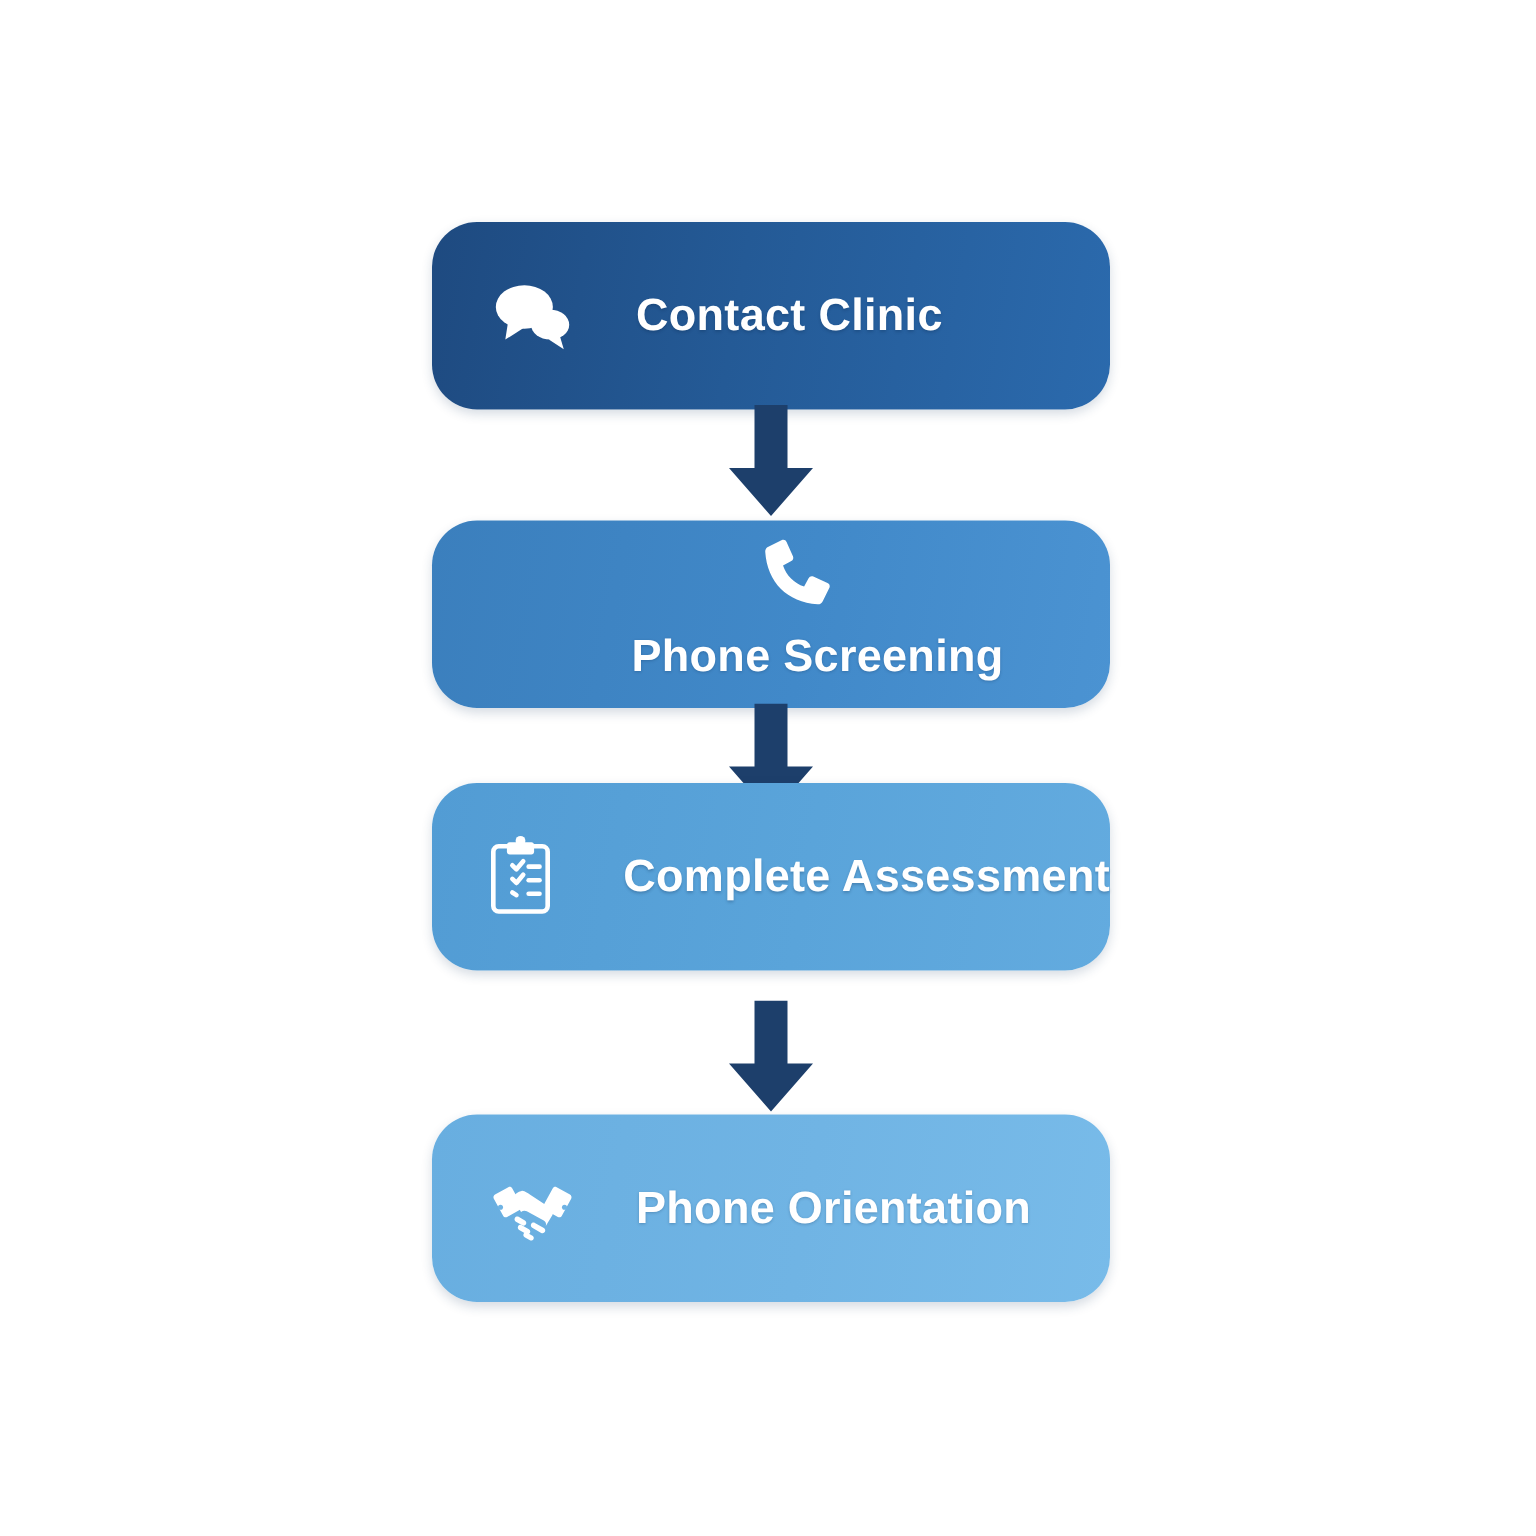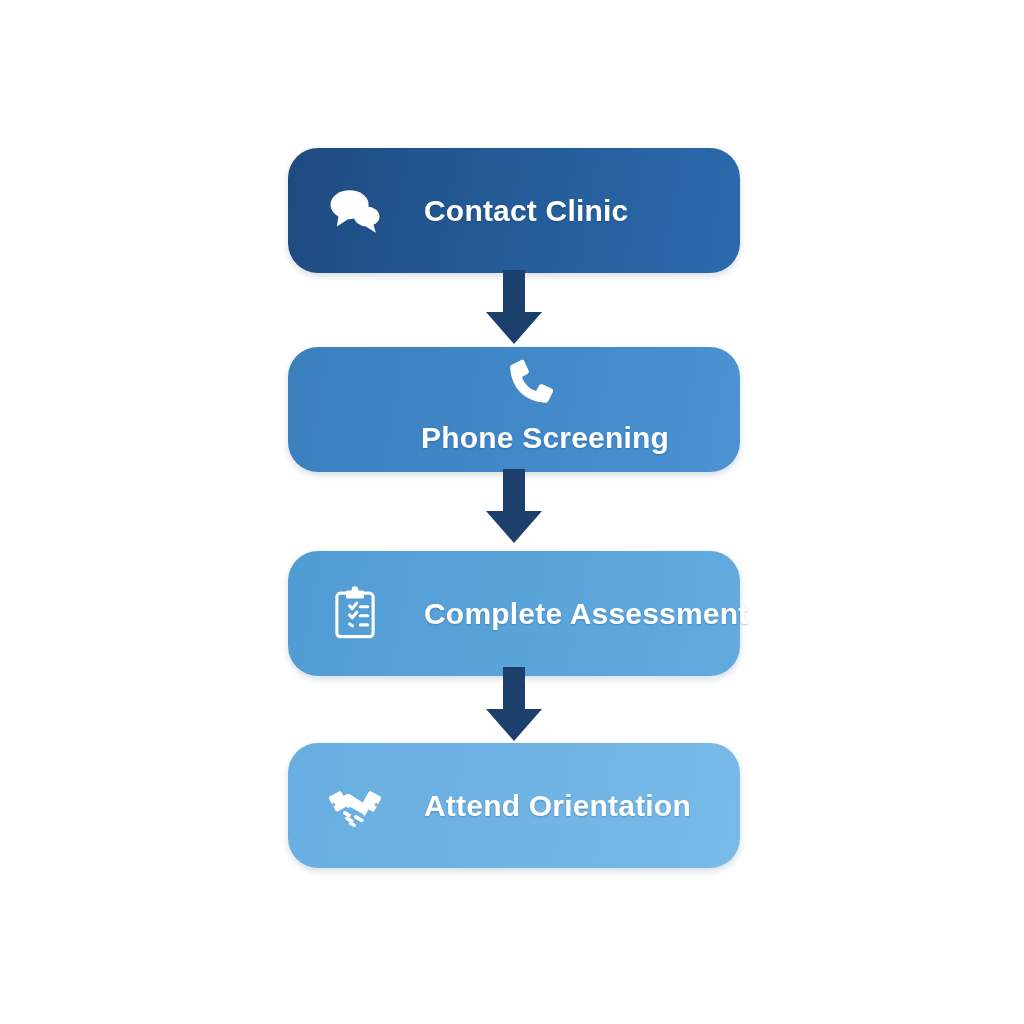--- a/index.html
+++ b/index.html
@@ -33,21 +33,21 @@
     height: 125px;
     border-radius: 30px;
     display: flex;
     align-items: center;
     box-sizing: border-box;
     padding-left: 30px;
     box-shadow: 0 3px 7px rgba(30, 60, 100, 0.18);
   }
   .step-1 { top: 148px; background: linear-gradient(100deg, #1e4a80 0%, #245a96 45%, #2b6aad 100%); }
   .step-2 { top: 347px; background: linear-gradient(100deg, #3b7fbd 0%, #4189c9 55%, #4b93d2 100%); flex-direction: column; }
-  .step-3 { top: 551px; background: linear-gradient(100deg, #529cd4 0%, #5aa4da 55%, #63abdf 100%); }
+  .step-3 { top: 522px; background: linear-gradient(100deg, #529cd4 0%, #5aa4da 55%, #63abdf 100%); justify-content: flex-end; }
   .step-4 { top: 743px; background: linear-gradient(100deg, #68aee0 0%, #70b4e4 55%, #78bbe9 100%); }
 
   .step-icon {
     width: 74px;
     height: 74px;
     flex: 0 0 74px;
     display: flex;
     align-items: center;
     justify-content: center;
   }
@@ -152,17 +152,17 @@
             <path d="M67 20 L56 14 C54.8 13.3 53.3 13.8 52.7 15 L45 29 C44.4 30.2 44.8 31.7 46 32.4 L57 38.6 C58.2 39.3 59.7 38.8 60.3 37.6 L68 23.5 C68.7 22.3 68.2 20.7 67 20 Z"></path>
             <circle cx="62.5" cy="30.5" r="2.1" fill="#6fb3e4"></circle>
             <path d="M27 17 C24 17.6 21.4 19.5 19.6 22 L26.5 34.5 C27.9 33.4 29.7 33.1 31.3 33.9 L45.3 41.6 C46.9 42.5 47.6 44.4 47 46.1 L52.5 37 C53.6 35.1 53 32.6 51.1 31.4 L36 21.5 C33.4 19.8 31.1 18.2 29.3 17.4 C28.6 17.1 27.8 16.9 27 17 Z"></path>
             <path d="M24.5 38.5 C23.4 37.9 22 38.3 21.4 39.4 C20.8 40.5 21.2 41.9 22.3 42.5 L27.5 45.5 C28.6 46.1 30 45.7 30.6 44.6 C31.2 43.5 30.8 42.1 29.7 41.5 Z"></path>
             <path d="M27.2 45.4 C26.1 44.8 24.7 45.2 24.1 46.3 C23.5 47.4 23.9 48.8 25 49.4 L30.8 52.7 C31.9 53.3 33.3 52.9 33.9 51.8 C34.5 50.7 34.1 49.3 33 48.7 Z"></path>
             <path d="M31.6 51.6 C30.6 51 29.3 51.4 28.7 52.4 C28.1 53.4 28.5 54.7 29.5 55.3 L33.9 57.8 C34.9 58.4 36.2 58 36.8 57 C37.4 56 37 54.7 36 54.1 Z"></path>
             <path d="M38 43.5 C36.9 42.9 35.5 43.3 34.9 44.4 C34.3 45.5 34.7 46.9 35.8 47.5 L43.2 51.8 C44.3 52.4 45.7 52 46.3 50.9 C46.9 49.8 46.5 48.4 45.4 47.8 Z"></path>
           </g>
         </svg>
       </div>
-      <div class="step-label">Attend Orientation</div>
+      <div class="step-label">Phone Orientation</div>
     </div>
 
   </div>
 </div>
 
 </body></html>

